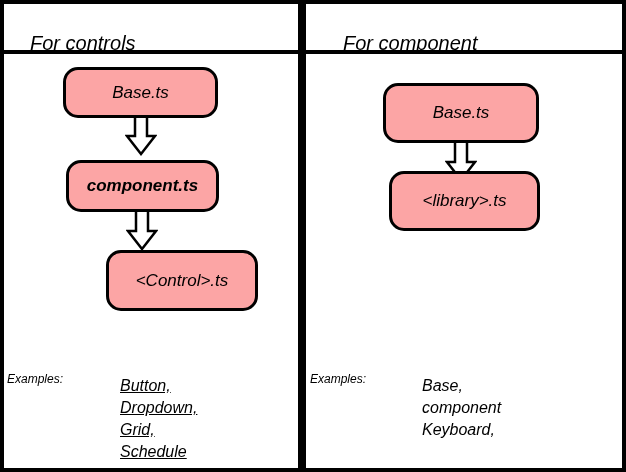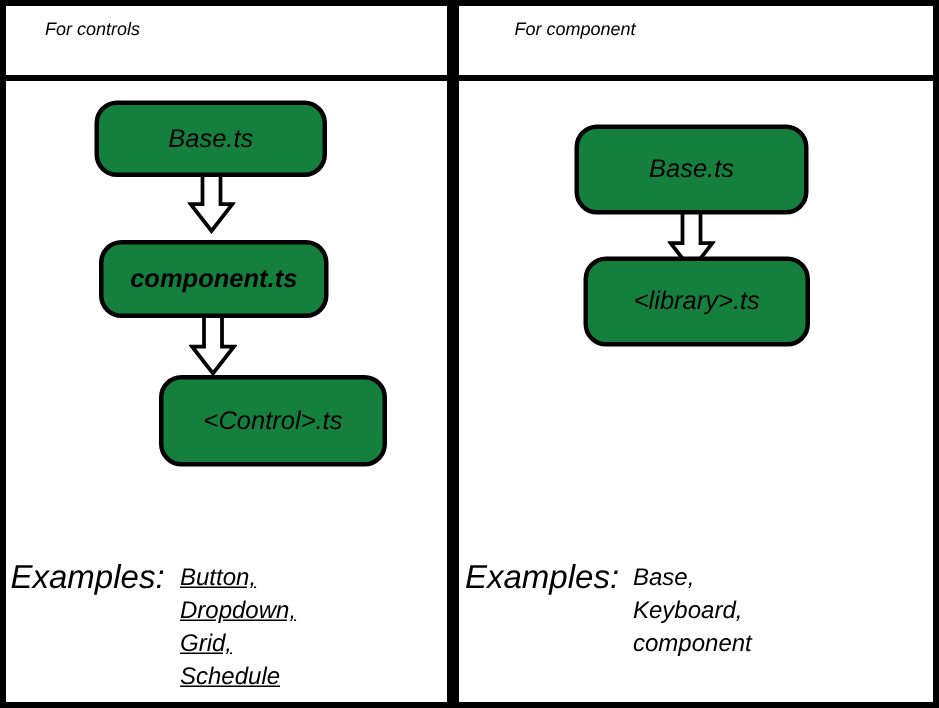--- a/index.html
+++ b/index.html
@@ -22,44 +22,44 @@
     background: #000000;
   }
   .hline {
     position: absolute;
     left: 0; top: 46px;
     width: 100%; height: 4px;
     background: #000000;
   }
   .panel-title {
     position: absolute;
-    top: 8px;
-    font-size: 12px;
+    top: 28px;
+    font-size: 20px;
     white-space: nowrap;
   }
   .title-left  { left: 26px; }
   .title-right { left: 339px; }
   .node {
     position: absolute;
     box-sizing: border-box;
     border: 3px solid #000000;
     border-radius: 15px;
-    background: #15803d;
+    background: #fca5a5;
     display: flex;
     align-items: center;
     justify-content: center;
     font-size: 17px;
     white-space: nowrap;
     text-align: center;
   }
   .arrow { position: absolute; }
   .examples-label {
     position: absolute;
     top: 368px;
-    font-size: 22px;
+    font-size: 12px;
     white-space: nowrap;
   }
   .examples-list {
     position: absolute;
     top: 371px;
     font-size: 16px;
     line-height: 22px;
     white-space: nowrap;
   }
   .ex-left-label  { left: 3px; }
@@ -99,17 +99,17 @@
   <div class="examples-list ex-left-list">
     <div>Button,</div>
     <div>Dropdown,</div>
     <div>Grid,</div>
     <div>Schedule</div>
   </div>
 
   <div class="examples-label ex-right-label">Examples:</div>
   <div class="examples-list ex-right-list">
     <div>Base,</div>
+    <div>component</div>
     <div>Keyboard,</div>
-    <div>component</div>
   </div>
 
 </div>
 
 </body></html>

